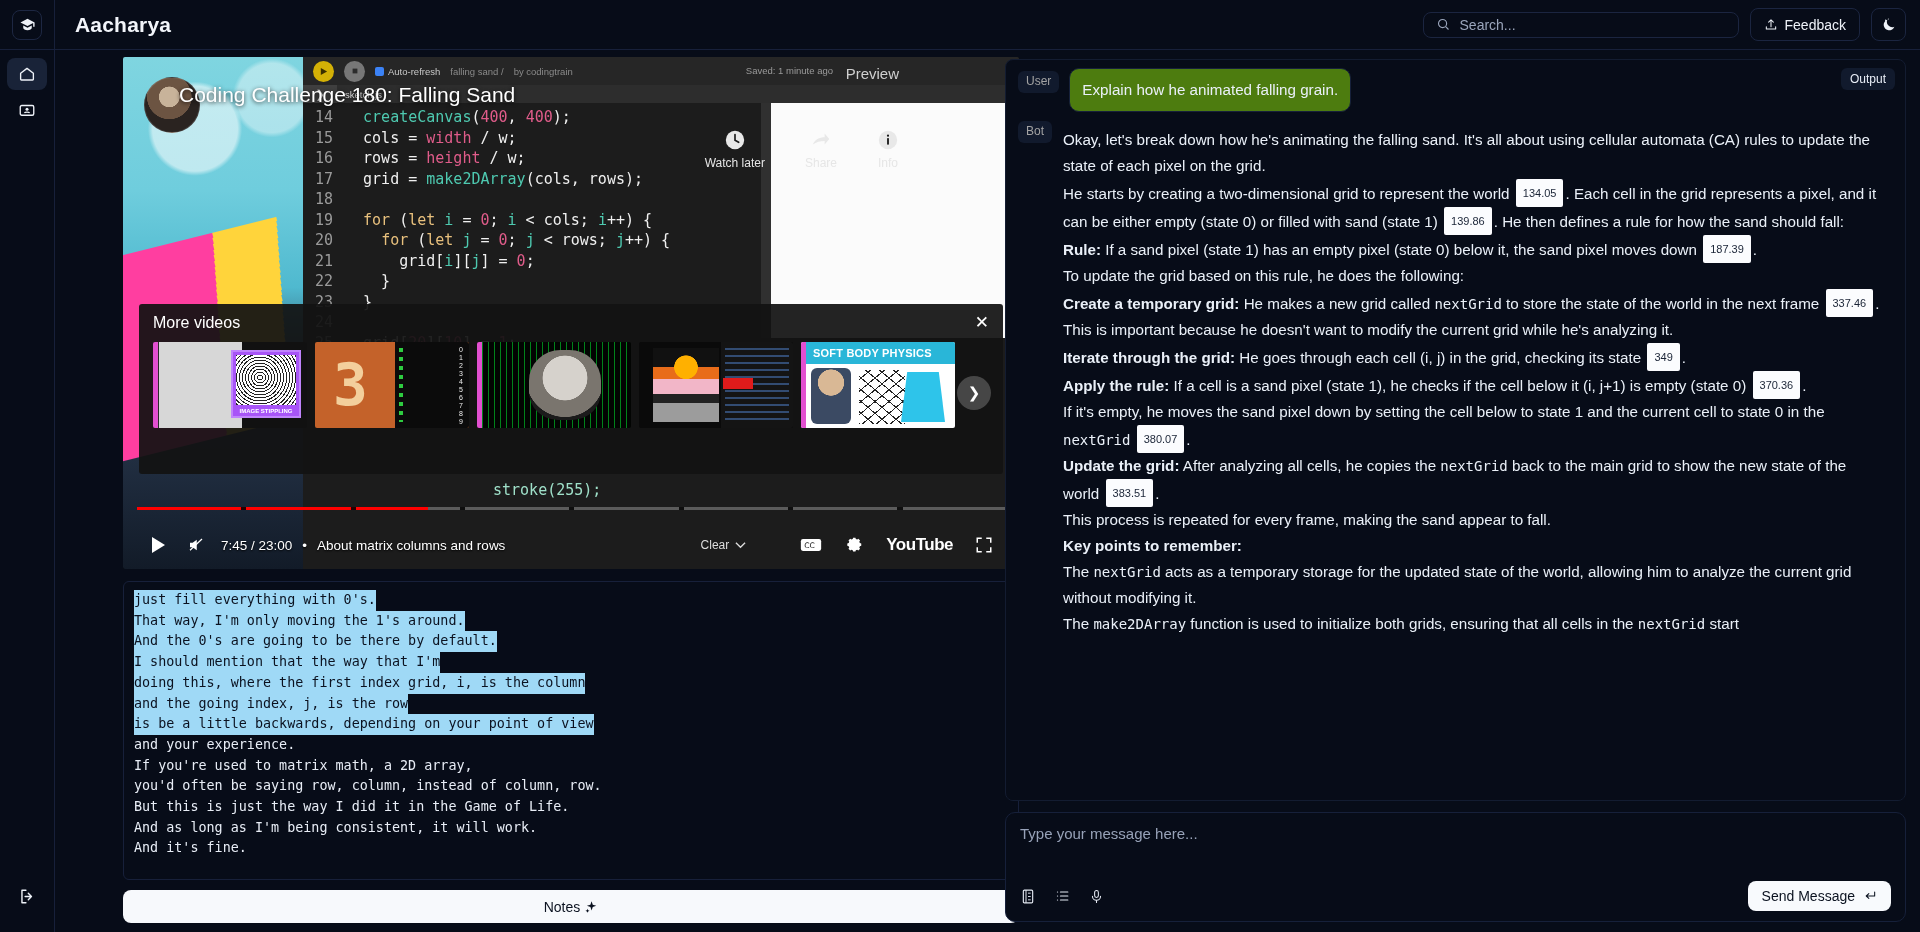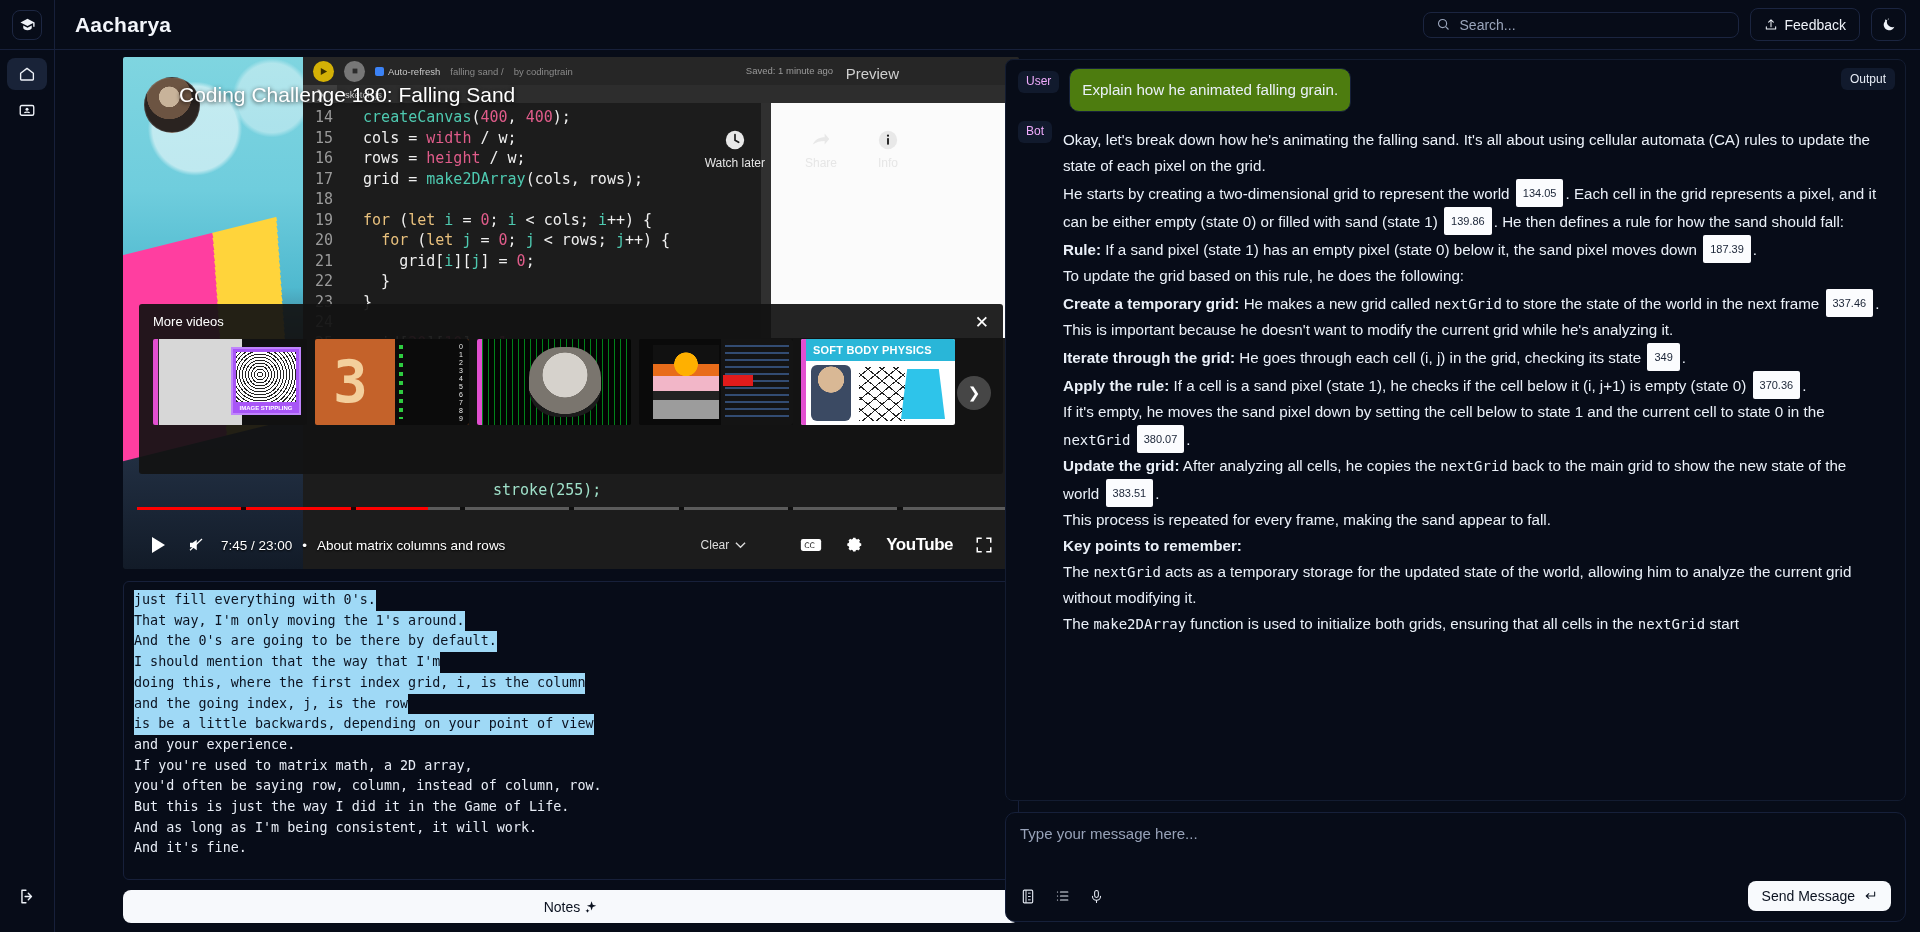--- a/index.html
+++ b/index.html
@@ -153,21 +153,21 @@
     background:#fbfbfb;
   }
   .preview-scroll { position:absolute; right: 248px; top: 46px; width:10px; height:235px; background:#303030;}
 
   
   .more-videos {
     position:absolute; left: 16px; right: 16px; top: 247px; height: 170px;
     background: rgba(18,18,18,.93); border-radius: 3px;
     padding: 10px 14px; z-index: 12;
   }
-  .mv-title { color:#fff; font-size: 13px; margin-bottom: 10px; }
+  .mv-title { color:#fff; font-size: 16px; margin-bottom: 10px; }
   .mv-close { position:absolute; right: 14px; top: 10px; color:#fff; font-size: 17px; cursor:pointer; line-height:1;}
   .mv-strip { display:flex; gap: 8px; overflow:hidden; }
   .mv-thumb { width: 154px; height: 86px; border-radius: 2px; flex:none; position:relative; overflow:hidden;}
   .mv-next {
     position:absolute; right: 12px; top: 72px;
     width: 34px; height: 34px; border-radius: 50%;
     background: rgba(80,80,80,.85); color:#fff;
     display:flex; align-items:center; justify-content:center; font-size:15px; cursor:pointer;
   }
   .t1 { background: linear-gradient(90deg,#2b2b2b 0 4%, #d7d7d7 4% 58%, #111 58%); }
@@ -239,21 +239,21 @@
     background: #070c18; overflow: hidden;
     padding: 8px 12px 0 12px;
   }
   .output-badge {
     position:absolute; right: 10px; top: 8px;
     background:#111a2d; color:#e8edf6; font-size: 12px;
     border-radius: 6px; padding: 4px 9px; cursor:pointer;
   }
   .msg-row { display:flex; gap: 10px; margin-bottom: 6px; }
   .role {
-    background:#111a2d; color:#f0abfc; font-size: 12px;
+    background:#111a2d; color:#a3a3a3; font-size: 12px;
     border-radius: 6px; padding: 3px 8px; height: 22px; flex:none; margin-top:3px;
   }
   .bubble {
     background: #4d7c0f; border: 1px solid #16203a; border-radius: 10px;
     padding: 8px 12px; color:#eaf0f8; font-size: 15.2px; line-height: 26px;
     max-width: 100%;
   }
   .bubble.bot { background: transparent; border-color: transparent; padding-left: 0;}
   .bubble p { margin: 0; }
   .ts {

